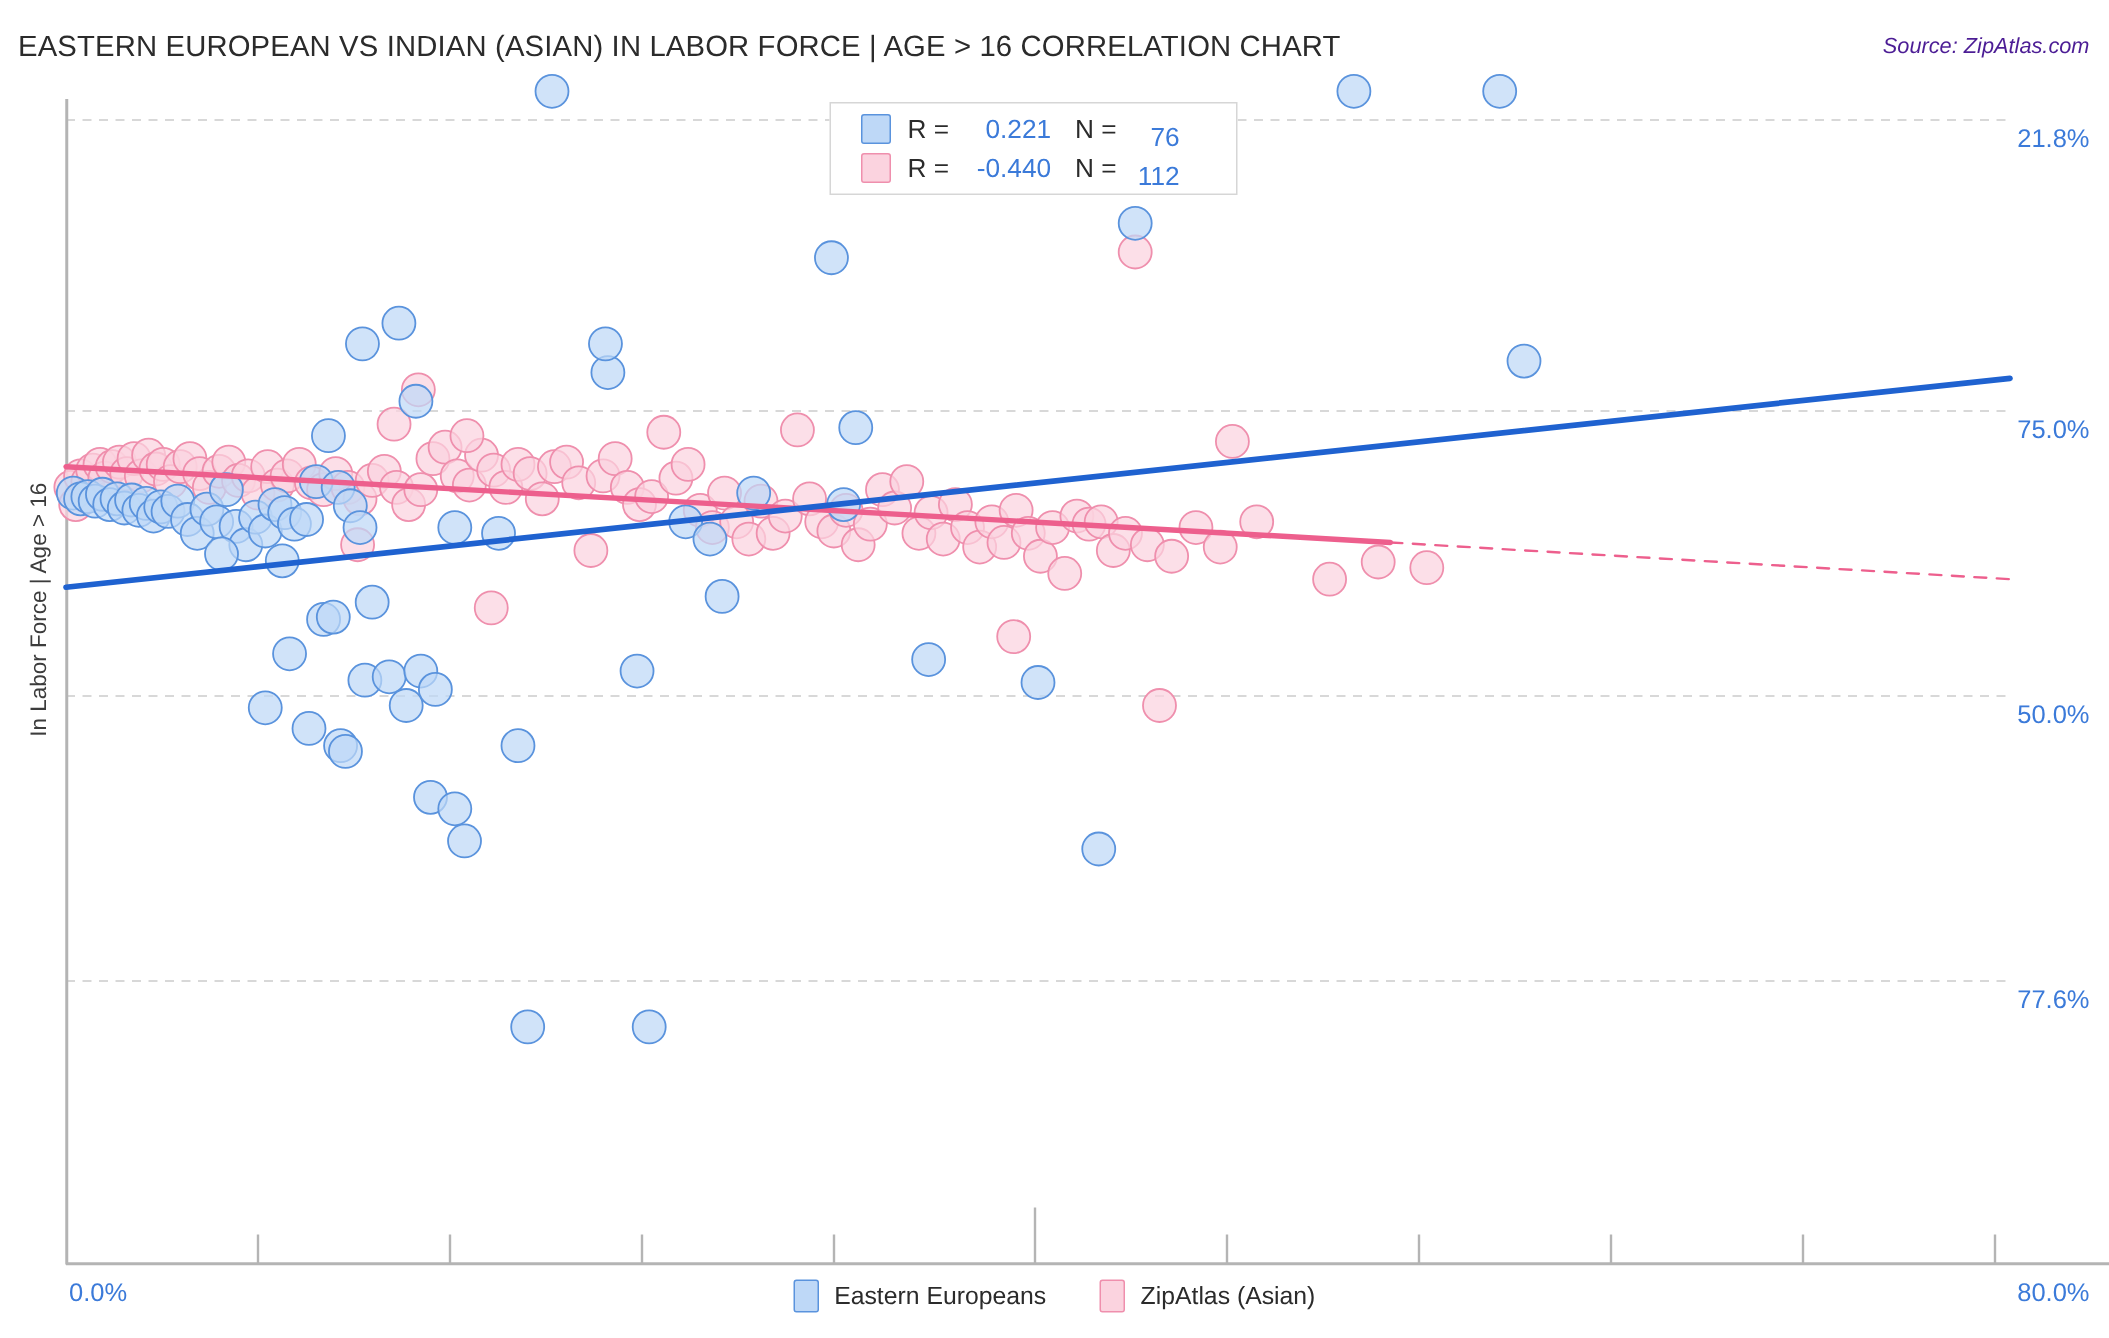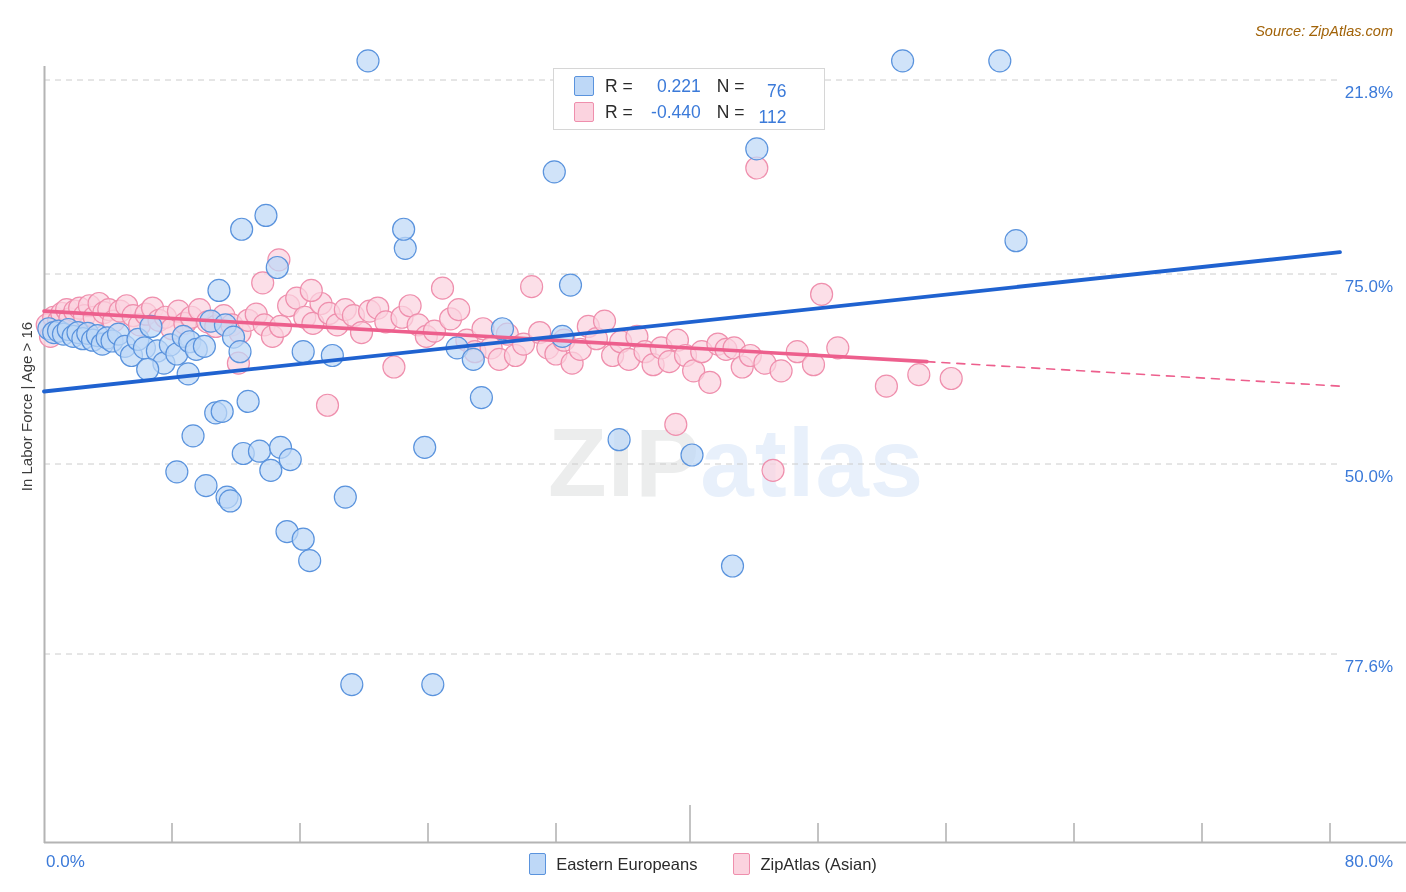--- a/index.html
+++ b/index.html
@@ -27,21 +27,21 @@
     color: #2b2b2b;
     letter-spacing: 0.1px;
     white-space: nowrap;
   }
   .source {
     position: absolute;
     right: 13px;
     top: 23px;
     font-size: 14.5px;
     font-style: italic;
-    color: #a16207;
+    color: #4c1d95;
     white-space: nowrap;
   }
   .ylabel {
     position: absolute;
     left: -104px;
     top: 398px;
     width: 260px;
     text-align: center;
     font-size: 15px;
     color: #3c3c3c;
@@ -136,27 +136,25 @@
     user-select: none;
   }
   .wm-zip { color: #eceded; }
   .wm-atlas { color: #e8f0fb; }
 </style>
 </head>
 <body>
 
 <div id="root">
 
+  <div class="title">EASTERN EUROPEAN VS INDIAN (ASIAN) IN LABOR FORCE | AGE &gt; 16 CORRELATION CHART</div>
   <div class="source">Source: ZipAtlas.com</div>
 
   <div class="ylabel">In Labor Force | Age &gt; 16</div>
 
-  <div class="watermark">
-    <span class="wm-zip">ZIP</span><span class="wm-atlas">atlas</span>
-  </div>
 
   <svg class="plot" width="1406" height="892">
     <g>
       <line x1="44" y1="80" x2="1340" y2="80" stroke="#cccccc" stroke-width="1" stroke-dasharray="6,5"></line>
       <line x1="44" y1="274" x2="1340" y2="274" stroke="#cccccc" stroke-width="1" stroke-dasharray="6,5"></line>
       <line x1="44" y1="464" x2="1340" y2="464" stroke="#cccccc" stroke-width="1" stroke-dasharray="6,5"></line>
       <line x1="44" y1="654" x2="1340" y2="654" stroke="#cccccc" stroke-width="1" stroke-dasharray="6,5"></line>
     </g>
     <g>
       <line x1="44.5" y1="66" x2="44.5" y2="843" stroke="#b4b4b4" stroke-width="2"></line>

